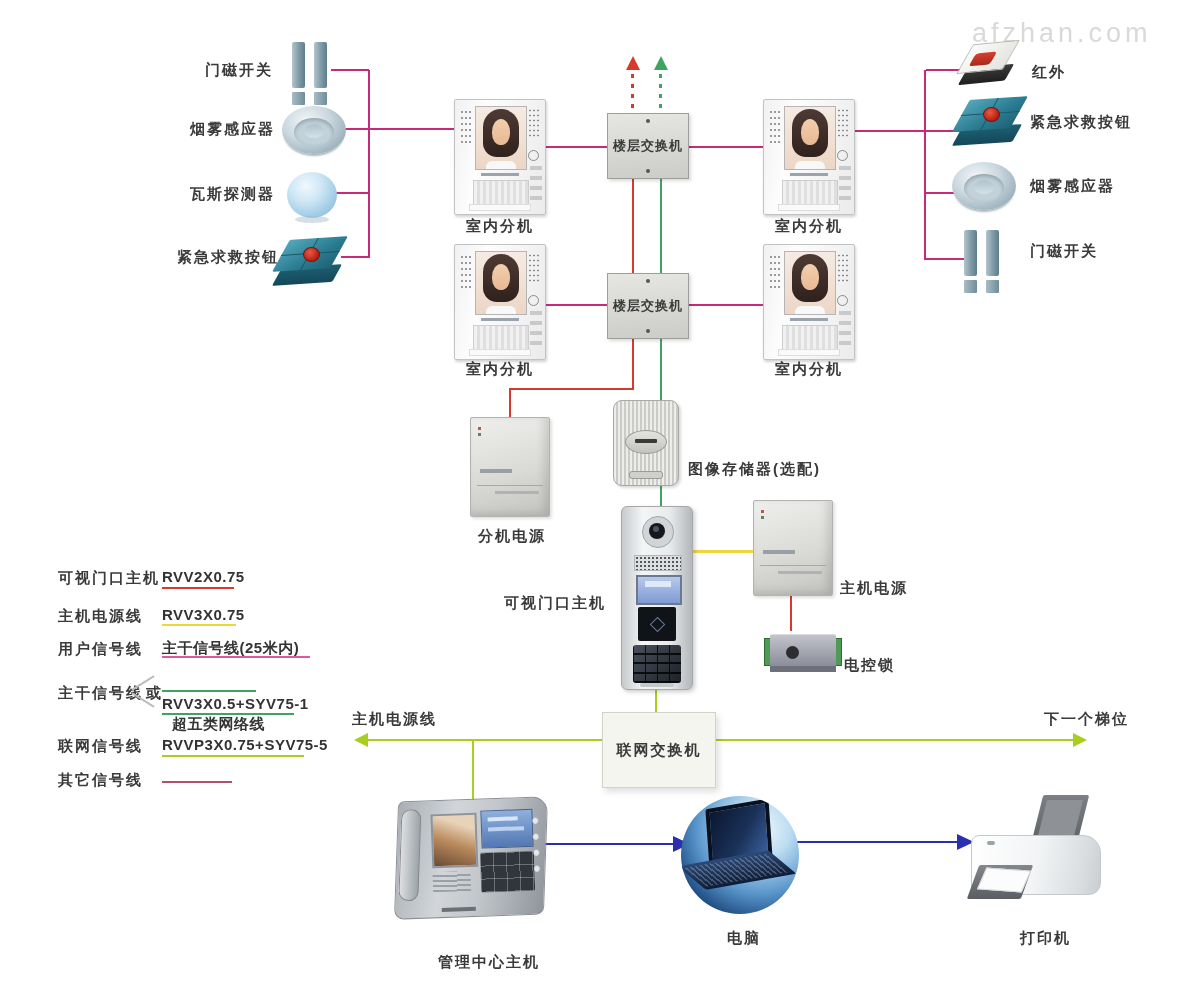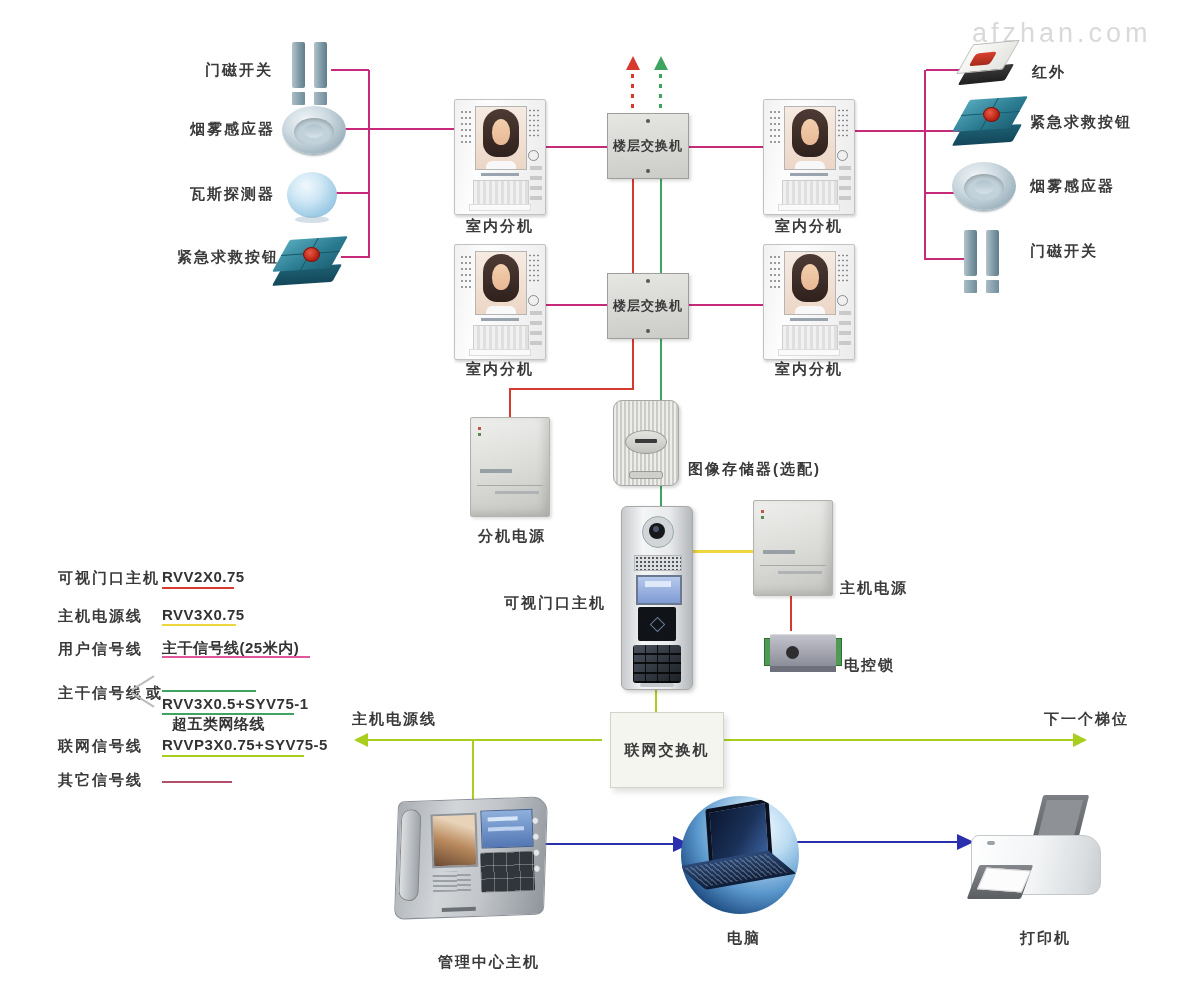--- a/index.html
+++ b/index.html
@@ -379,21 +379,21 @@
 
   <div class="lock" style="left:764px;top:630px;">
     <div class="lk-tab" style="left:0;"></div>
       <div class="lk-tab" style="right:0;"></div>
     <div class="lk-body"></div>
       <div class="lk-hole"></div>
       <div class="lk-base"></div>
   </div>
   <div class="lbl" style="left:844px;top:656px;">电控锁</div>
 
-  <div class="nsw" style="left:602px;top:712px;margin-left:8px;">联网交换机</div>
+  <div class="nsw" style="left:602px;top:712px;">联网交换机</div>
   <div class="lbl" style="left:352px;top:710px;">主机电源线</div>
   <div class="lbl" style="left:1044px;top:710px;">下一个梯位</div>
 
   <div class="console" style="left:396px;top:799px;">
     <div class="mc-body"></div>
       <div class="mc-handset"></div>
       <div class="mc-photo"></div>
       <div class="mc-lcd"></div>
     <div class="mc-text"></div>
       <div class="mc-keys"></div>

